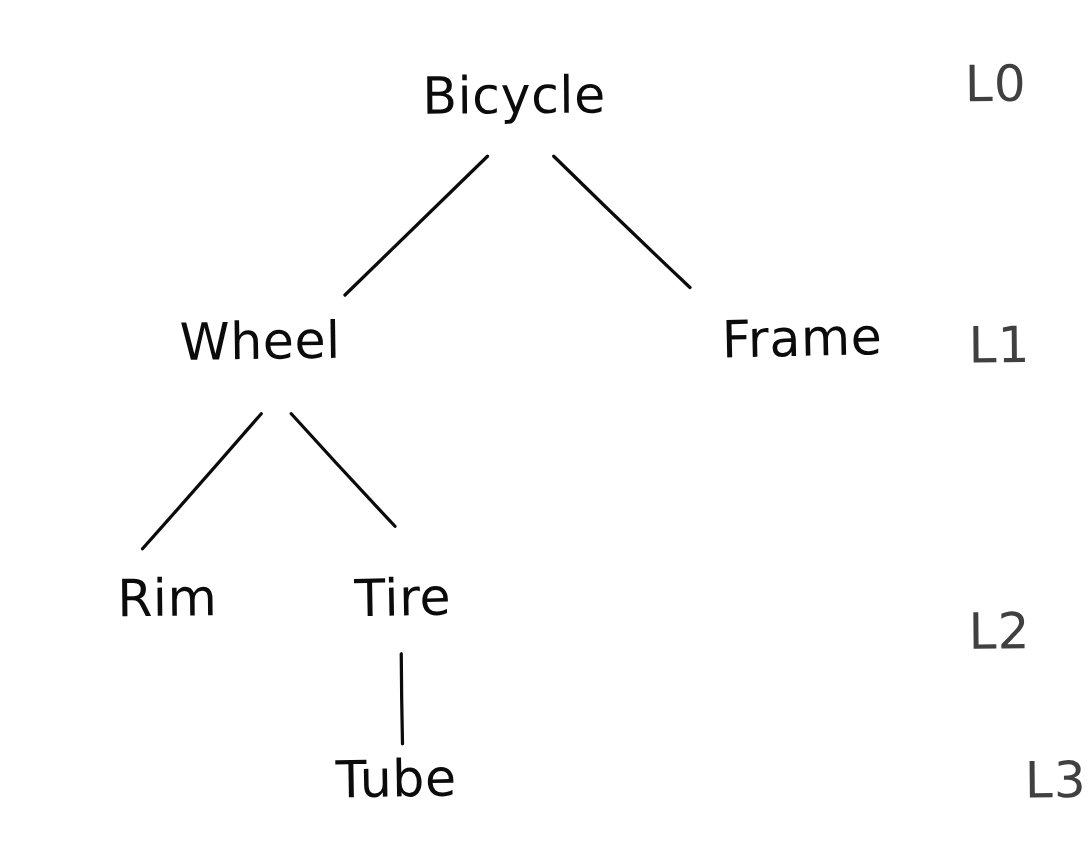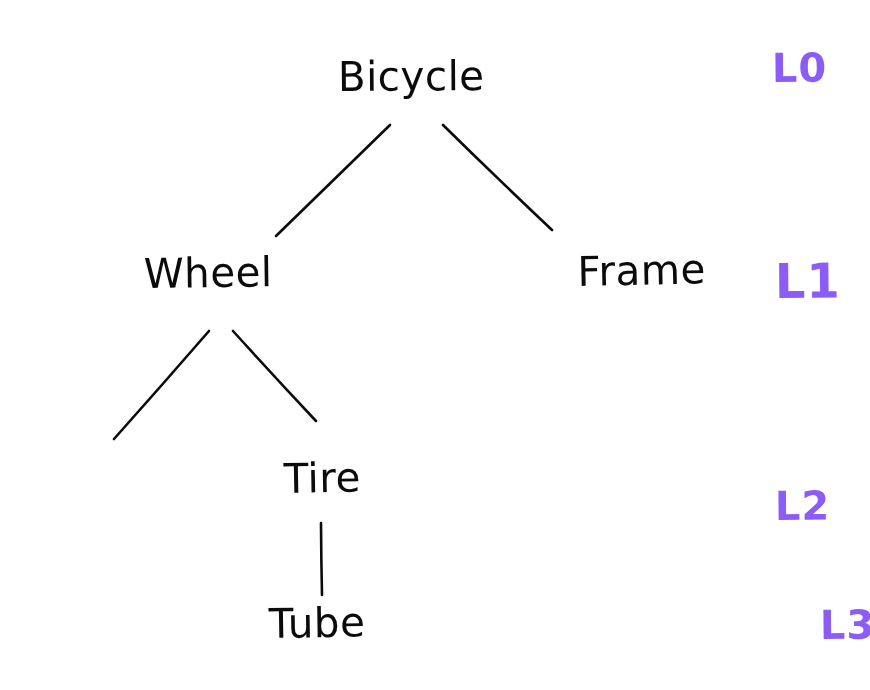--- a/index.html
+++ b/index.html
@@ -30,39 +30,39 @@
     color: #0b0b0b;
     font-family: "DejaVu Sans", sans-serif;
     font-weight: 400;
     line-height: 1;
     letter-spacing: 0.5px;
     transform-origin: left bottom;
   }
   .level-label {
     position: absolute;
     white-space: nowrap;
-    color: #8b5cf6;
+    color: #404040;
     font-family: "DejaVu Sans", sans-serif;
-    font-weight: 700;
+    font-weight: 400;
     line-height: 1;
     letter-spacing: 1px;
     transform-origin: left bottom;
   }
 
   
   #node-bicycle { left: 338px; top: 57px;  font-size: 41px; transform: scaleX(0.985) rotate(-0.4deg); }
   #node-wheel   { left: 144px; top: 254px; font-size: 41px; transform: scaleX(0.985) rotate(-0.8deg); }
   #node-frame   { left: 578px; top: 252px; font-size: 41px; transform: scaleX(0.985) rotate(-1.2deg); }
   #node-rim     { left: 94px;  top: 459px; font-size: 41px; transform: scaleX(0.985) rotate(-0.6deg); }
   #node-tire    { left: 284px; top: 459px; font-size: 41px; transform: scaleX(0.985) rotate(-1deg); }
   #node-tube    { left: 269px; top: 604px; font-size: 41px; transform: scaleX(0.985) rotate(-0.9deg); }
 
   
   #level-l0 { left: 772px; top: 48px;  font-size: 40px; transform: rotate(-0.5deg); }
-  #level-l1 { left: 775px; top: 257px; font-size: 48px; transform: rotate(-0.5deg); }
+  #level-l1 { left: 775px; top: 257px; font-size: 40px; transform: rotate(-0.5deg); }
   #level-l2 { left: 775px; top: 446px; font-size: 40px; transform: rotate(-0.5deg); margin-top: 40px; }
   #level-l3 { left: 820px; top: 605px; font-size: 40px; transform: rotate(-0.5deg); }
 </style>
 </head>
 <body>
 
 <div id="canvas">
 
   <svg id="edge-layer" viewBox="0 0 870 690" width="870" height="690" xmlns="http://www.w3.org/2000/svg" aria-hidden="true">
     <g fill="none" stroke="#0b0b0b" stroke-width="2.6" stroke-linecap="round">
@@ -73,20 +73,21 @@
       <path d="M 321 523 Q 321.2 559 322 595"></path>
     </g>
   </svg>
 
   <div class="node-label" id="node-bicycle">Bicycle</div>
 
   <div class="node-label" id="node-wheel">Wheel</div>
 
   <div class="node-label" id="node-frame">Frame</div>
 
+  <div class="node-label" id="node-rim">Rim</div>
 
   <div class="node-label" id="node-tire">Tire</div>
 
   <div class="node-label" id="node-tube">Tube</div>
 
   <div class="level-label" id="level-l0">L0</div>
 
   <div class="level-label" id="level-l1">L1</div>
 
   <div class="level-label" id="level-l2">L2</div>

